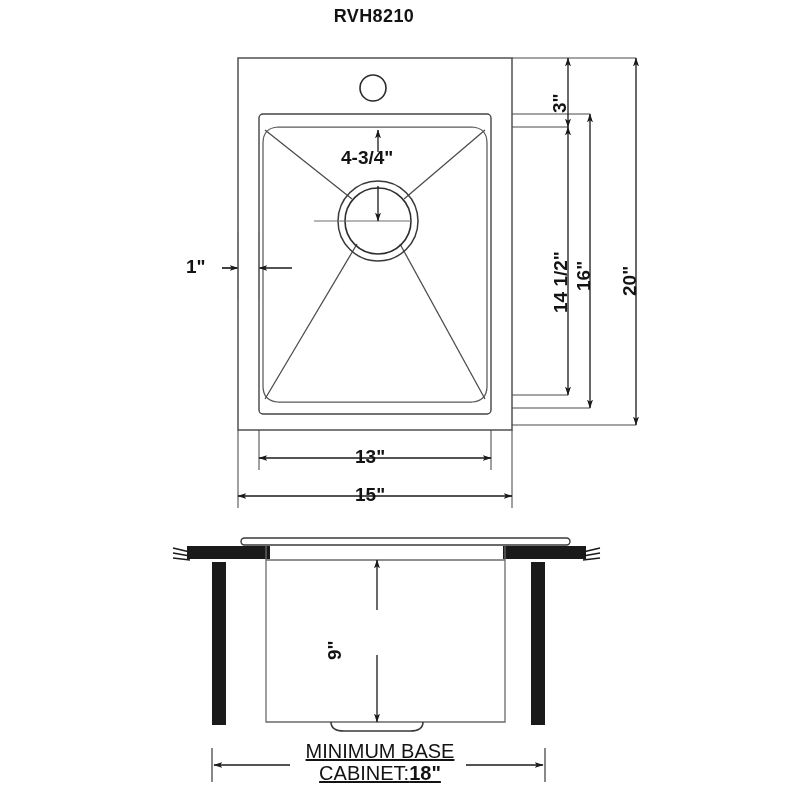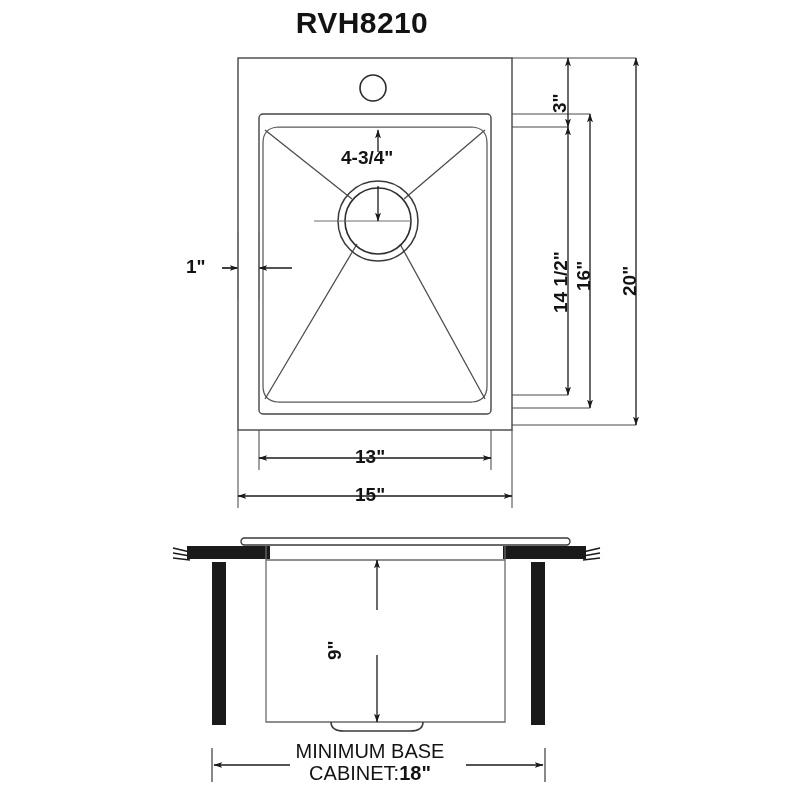--- a/index.html
+++ b/index.html
@@ -22,25 +22,25 @@
   }
   #drawing {
     position: absolute;
     top: 0;
     left: 0;
     width: 800px;
     height: 800px;
   }
   .title-text {
     position: absolute;
-    left: 0;
+    left: 12px;
     top: 6px;
     width: 724px;
     text-align: center;
-    font-size: 30px;
+    font-size: 18px;
     font-weight: bold;
     letter-spacing: 0.4px;
     color: #131313;
   }
   .dim {
     position: absolute;
     font-size: 19px;
     font-weight: bold;
     color: #131313;
     white-space: nowrap;
@@ -216,18 +216,18 @@
   <div class="dim rot" style="left:574px; top:291px;">16"</div>
 
   <div class="dim rot" style="left:620px; top:296px;">20"</div>
 
   <div class="dim" style="left:355px; top:447px;">13"</div>
 
   <div class="dim" style="left:355px; top:485px;">15"</div>
 
   <div class="dim rot" style="left:325px; top:660px;">9"</div>
 
-  <div class="note" style="left:240px; top:740px; width:260px;">
+  <div class="note" style="left:250px; top:740px; width:260px;text-decoration:underline;">
     <span>MINIMUM BASE</span><br>
     <span>CABINET:</span><b>18"</b>
   </div>
 
 </div>
 
 </body></html>

